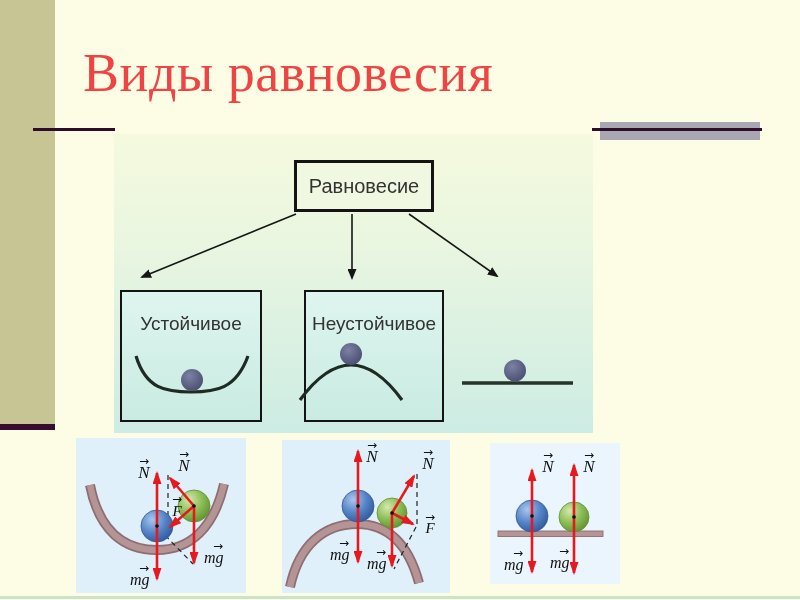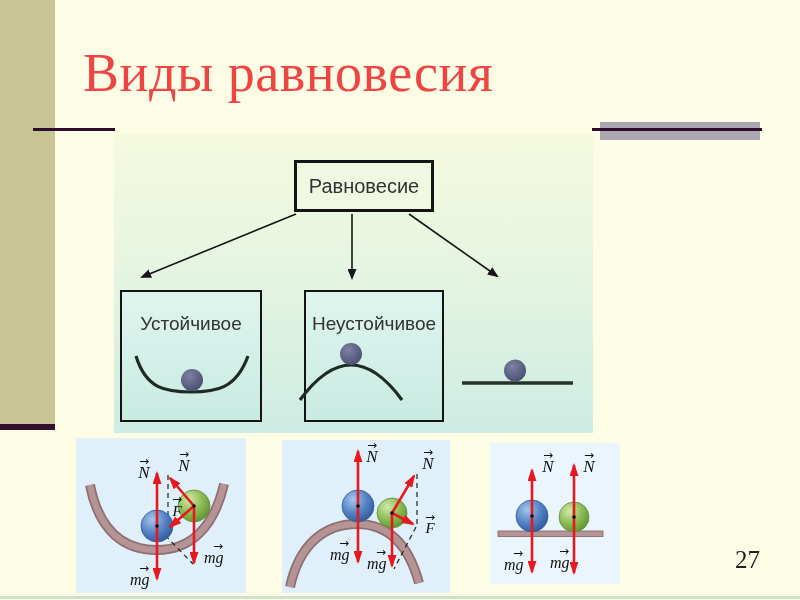--- a/index.html
+++ b/index.html
@@ -71,21 +71,20 @@
   </div>
   <div class="abs fc-box fc-child fc-c2">
     <span>Неустойчивое</span>
   </div>
 
   <div class="abs dpanel dp1"></div>
   <div class="abs dpanel dp2"></div>
   <div class="abs dpanel dp3"></div>
 
   <div class="abs bottom-line"></div>
-  <div class="abs page-num">27</div>
 
   <svg class="overlay" width="800" height="600" viewBox="0 0 800 600">
     <defs>
       <radialGradient id="gBlue" cx="35%" cy="30%" r="75%">
         <stop offset="0%" stop-color="#a8c6ec"></stop>
           <stop offset="55%" stop-color="#5584c7"></stop>
           <stop offset="100%" stop-color="#315a9c"></stop>
       </radialGradient>
       <radialGradient id="gGreen" cx="35%" cy="30%" r="75%">
         <stop offset="0%" stop-color="#d3e9ab"></stop>

